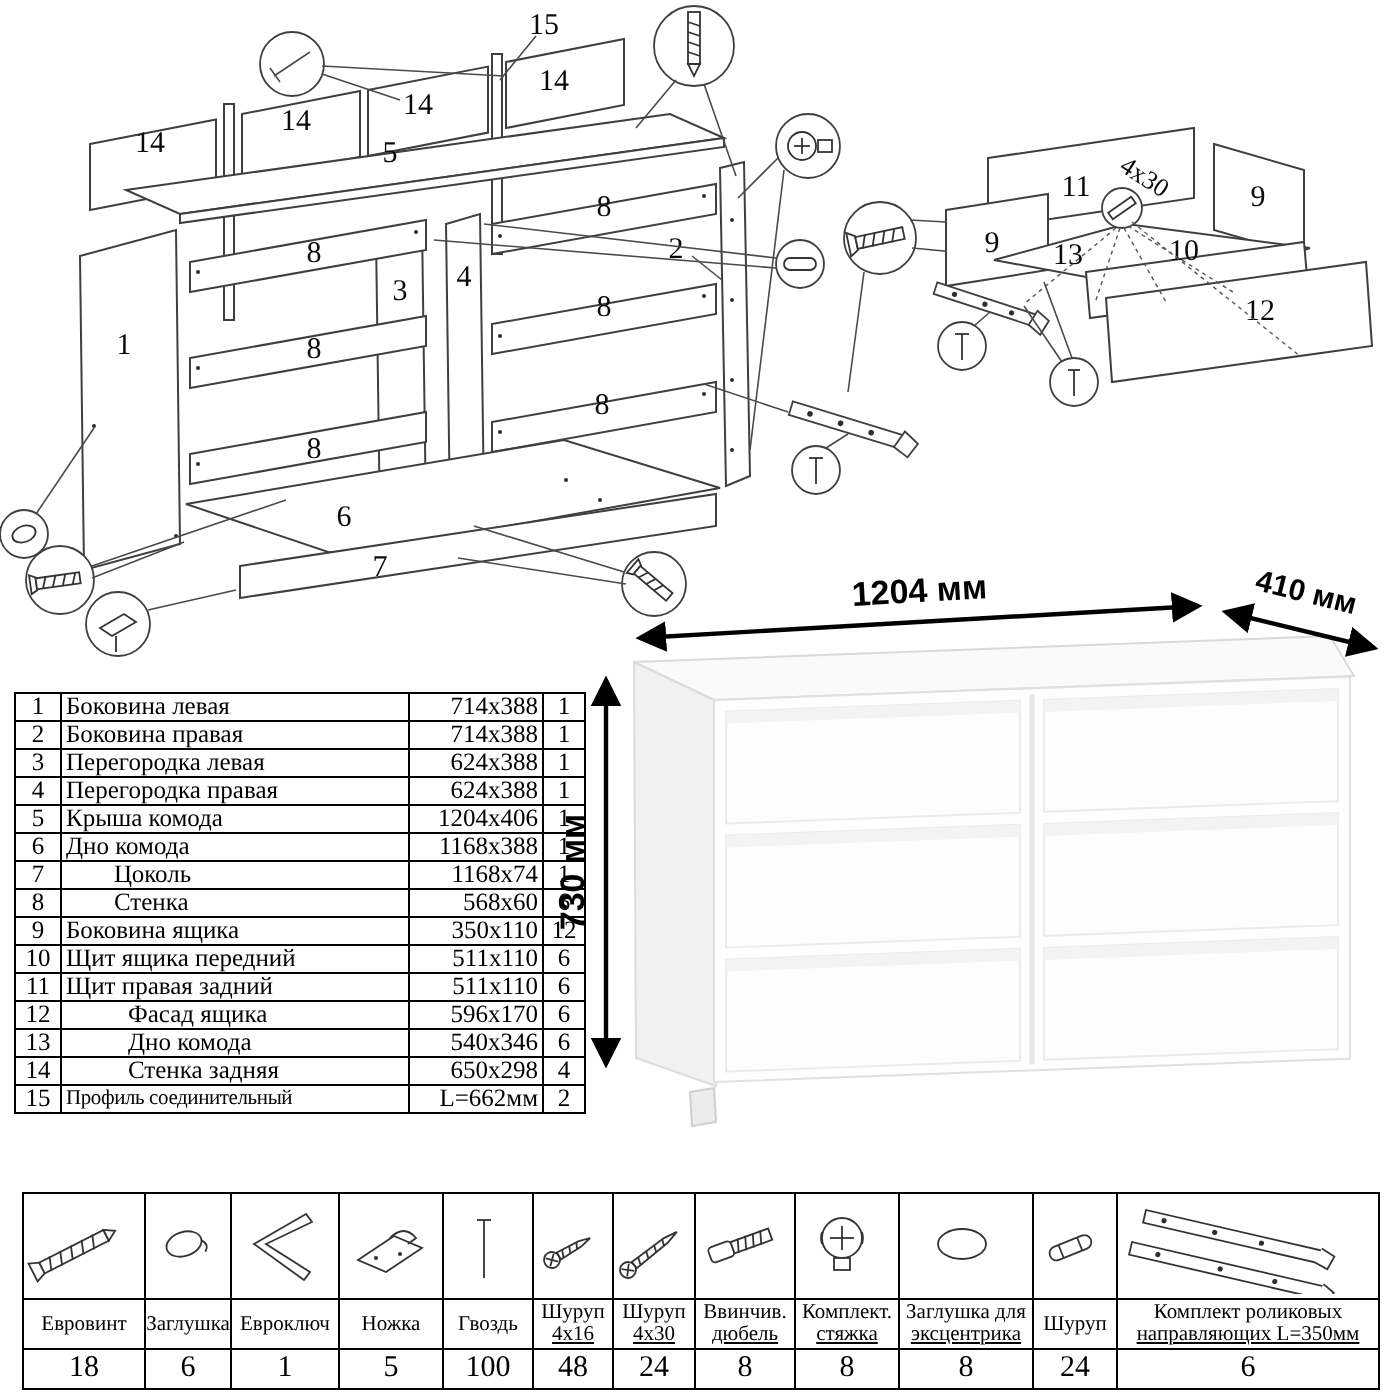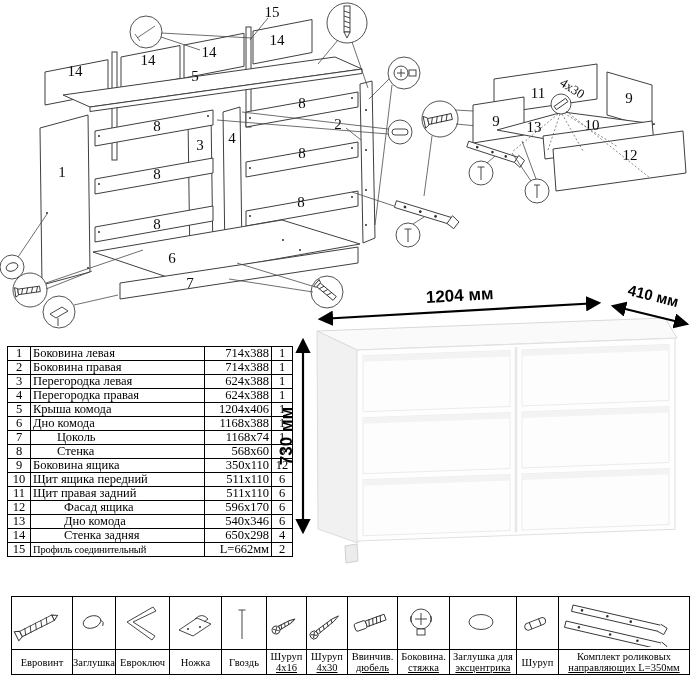--- a/index.html
+++ b/index.html
@@ -581,21 +581,35 @@
   </tr>
   <tr class="names">
     <td><span>Евровинт</span><span class="n2"></span></td>
     <td><span>Заглушка</span><span class="n2"></span></td>
     <td><span>Евроключ</span><span class="n2"></span></td>
     <td><span>Ножка</span><span class="n2"></span></td>
     <td><span>Гвоздь</span><span class="n2"></span></td>
     <td><span>Шуруп</span><span class="n2">4x16</span></td>
     <td><span>Шуруп</span><span class="n2">4x30</span></td>
     <td><span>Ввинчив.</span><span class="n2">дюбель</span></td>
-    <td><span>Боковина.</span><span class="n2">стяжка</span></td>
+    <td><span>Комплект.</span><span class="n2">стяжка</span></td>
     <td><span>Заглушка для</span><span class="n2">эксцентрика</span></td>
     <td><span>Шуруп</span><span class="n2"></span></td>
     <td><span>Комплект роликовых</span><span class="n2">направляющих L=350мм</span></td>
   </tr>
+  <tr class="qtys">
+    <td>18</td>
+    <td>6</td>
+    <td>1</td>
+    <td>5</td>
+    <td>100</td>
+    <td>48</td>
+    <td>24</td>
+    <td>8</td>
+    <td>8</td>
+    <td>8</td>
+    <td>24</td>
+    <td>6</td>
+  </tr>
   </tbody>
 </table>
 
 </div>
 
 </body></html>

